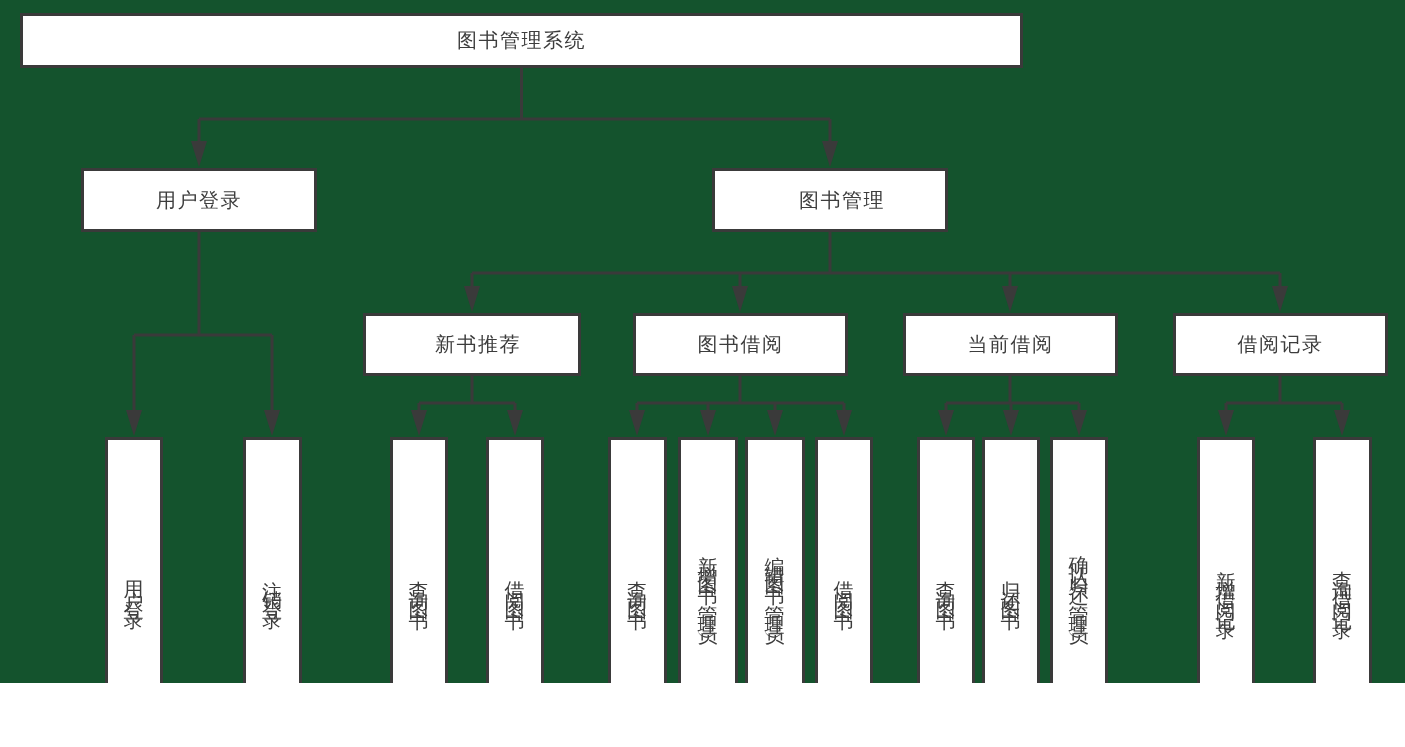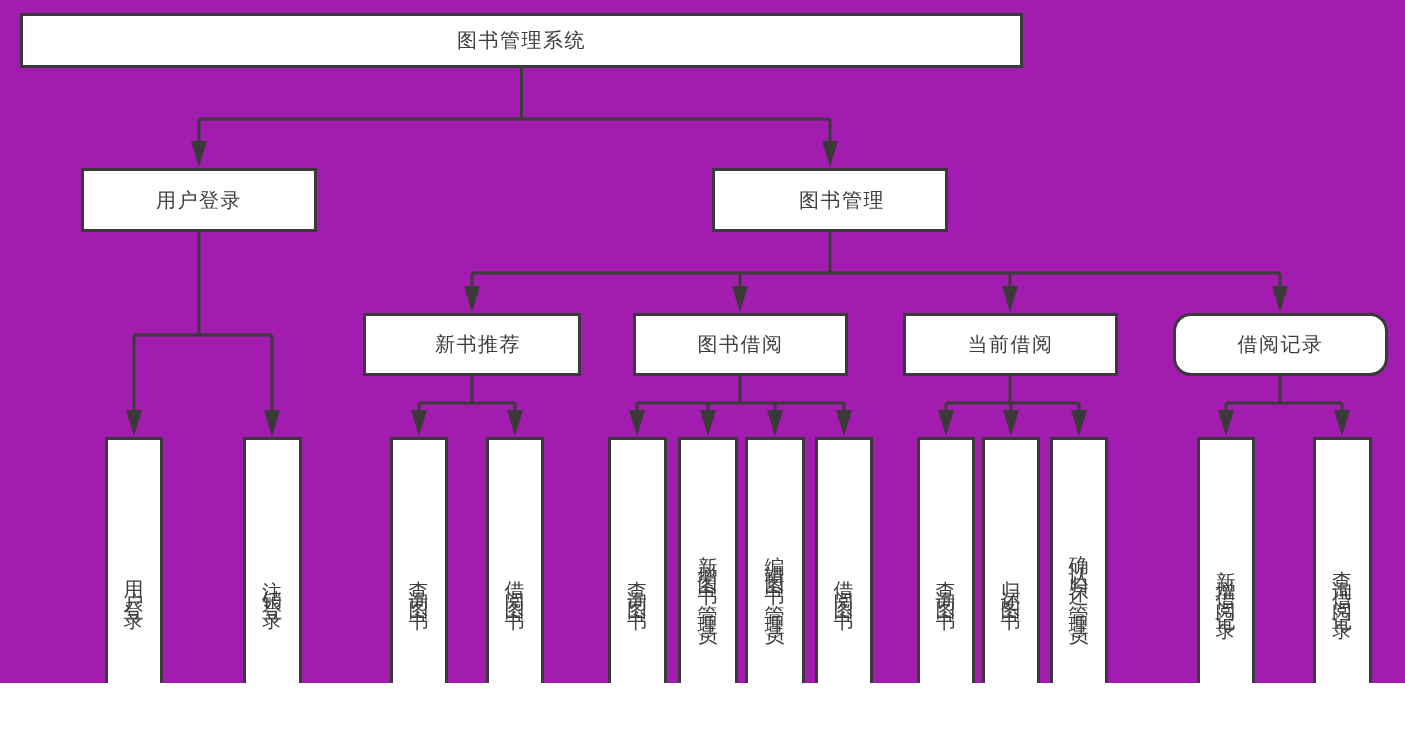--- a/index.html
+++ b/index.html
@@ -4,21 +4,21 @@
 <style>
   html, body {
     margin: 0;
     padding: 0;
     background: #ffffff;
   }
   #canvas {
     position: relative;
     width: 1405px;
     height: 683px;
-    background: #a21caf;
+    background: #14532d;
     overflow: hidden;
     font-family: "Liberation Sans", "DejaVu Sans", sans-serif;
   }
   #wires {
     position: absolute;
     left: 0; top: 0;
     width: 1405px; height: 747px;
     z-index: 1;
   }
   .box {
@@ -108,21 +108,21 @@
 
   <div class="box" style="left:363px; top:313px; width:218px; height:63px;padding-left:12px;">
     <span class="label">新书推荐</span>
   </div>
   <div class="box" style="left:903px; top:313px; width:215px; height:63px;">
     <span class="label">当前借阅</span>
   </div>
   <div class="box" style="left:633px; top:313px; width:215px; height:63px;">
     <span class="label">图书借阅</span>
   </div>
-  <div class="box" style="left:1173px; top:313px; width:215px; height:63px;border-radius:18px;">
+  <div class="box" style="left:1173px; top:313px; width:215px; height:63px;">
     <span class="label">借阅记录</span>
   </div>
 
   <div class="box v" style="left:105px; top:437px; width:58px; height:296px;">
     <span class="label">用户登录</span>
   </div>
   <div class="box v" style="left:243px; top:437px; width:59px; height:296px;">
     <span class="label">注销登录</span>
   </div>
 

